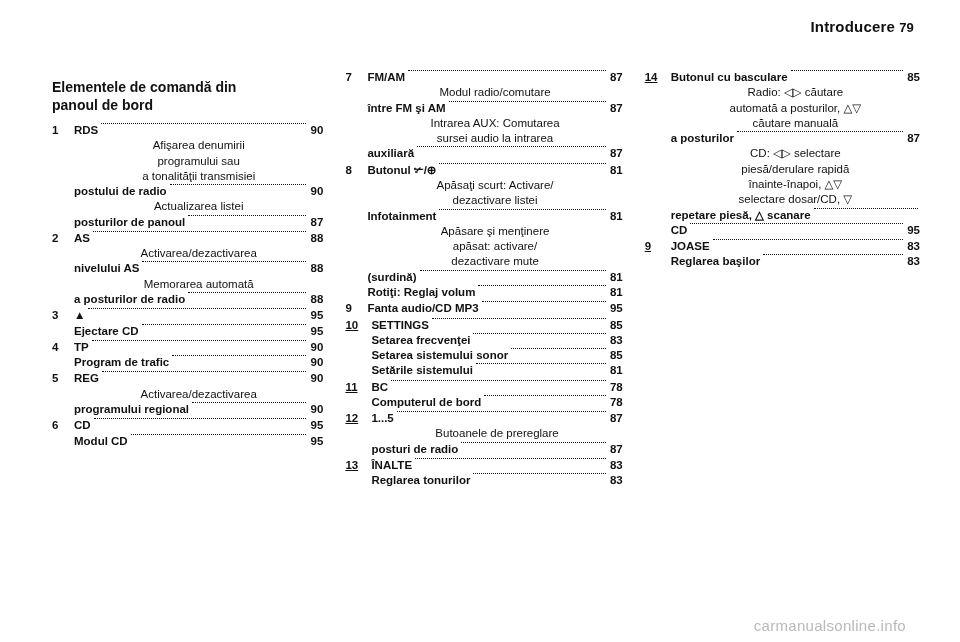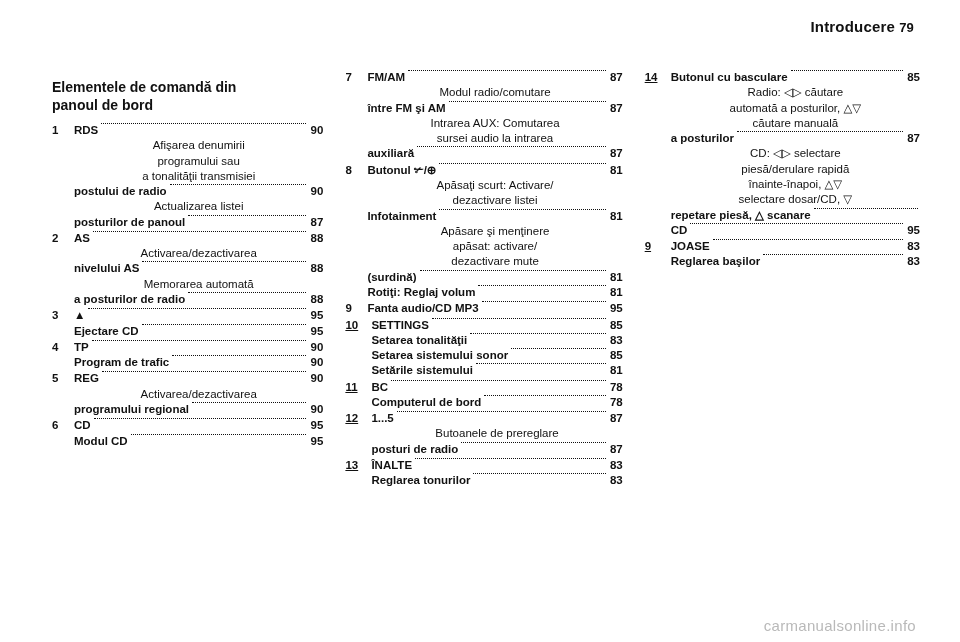--- a/index.html
+++ b/index.html
@@ -101,21 +101,21 @@
   }
   .plain {
     font-weight: normal;
     line-height: 1.33;
     text-align: center;
   }
 
   
   .watermark {
     position: absolute;
-    right: 44px;
+    right: 54px;
     bottom: 8px;
     font-size: 15px;
     color: #b9b9b9;
     letter-spacing: .3px;
     font-family: "Liberation Sans", sans-serif;
   }
 </style>
 </head>
 <body>
 
@@ -310,21 +310,21 @@
           </div>
           <div class="entry">
             <div class="num wide">10</div>
             <div class="body">
               <div class="line">
                 <span class="txt">SETTINGS</span>
                 <span class="dots"></span>
                 <span class="pg">85</span>
               </div>
               <div class="line">
-                <span class="txt">Setarea tonalităţii</span>
+                <span class="txt">Setarea frecvenţei</span>
                 <span class="dots"></span>
                 <span class="pg">83</span>
               </div>
               <div class="line">
                 <span class="txt">Setarea sistemului sonor</span>
                 <span class="dots"></span>
                 <span class="pg">85</span>
               </div>
               <div class="line">
                 <span class="txt">Setările sistemului</span>

